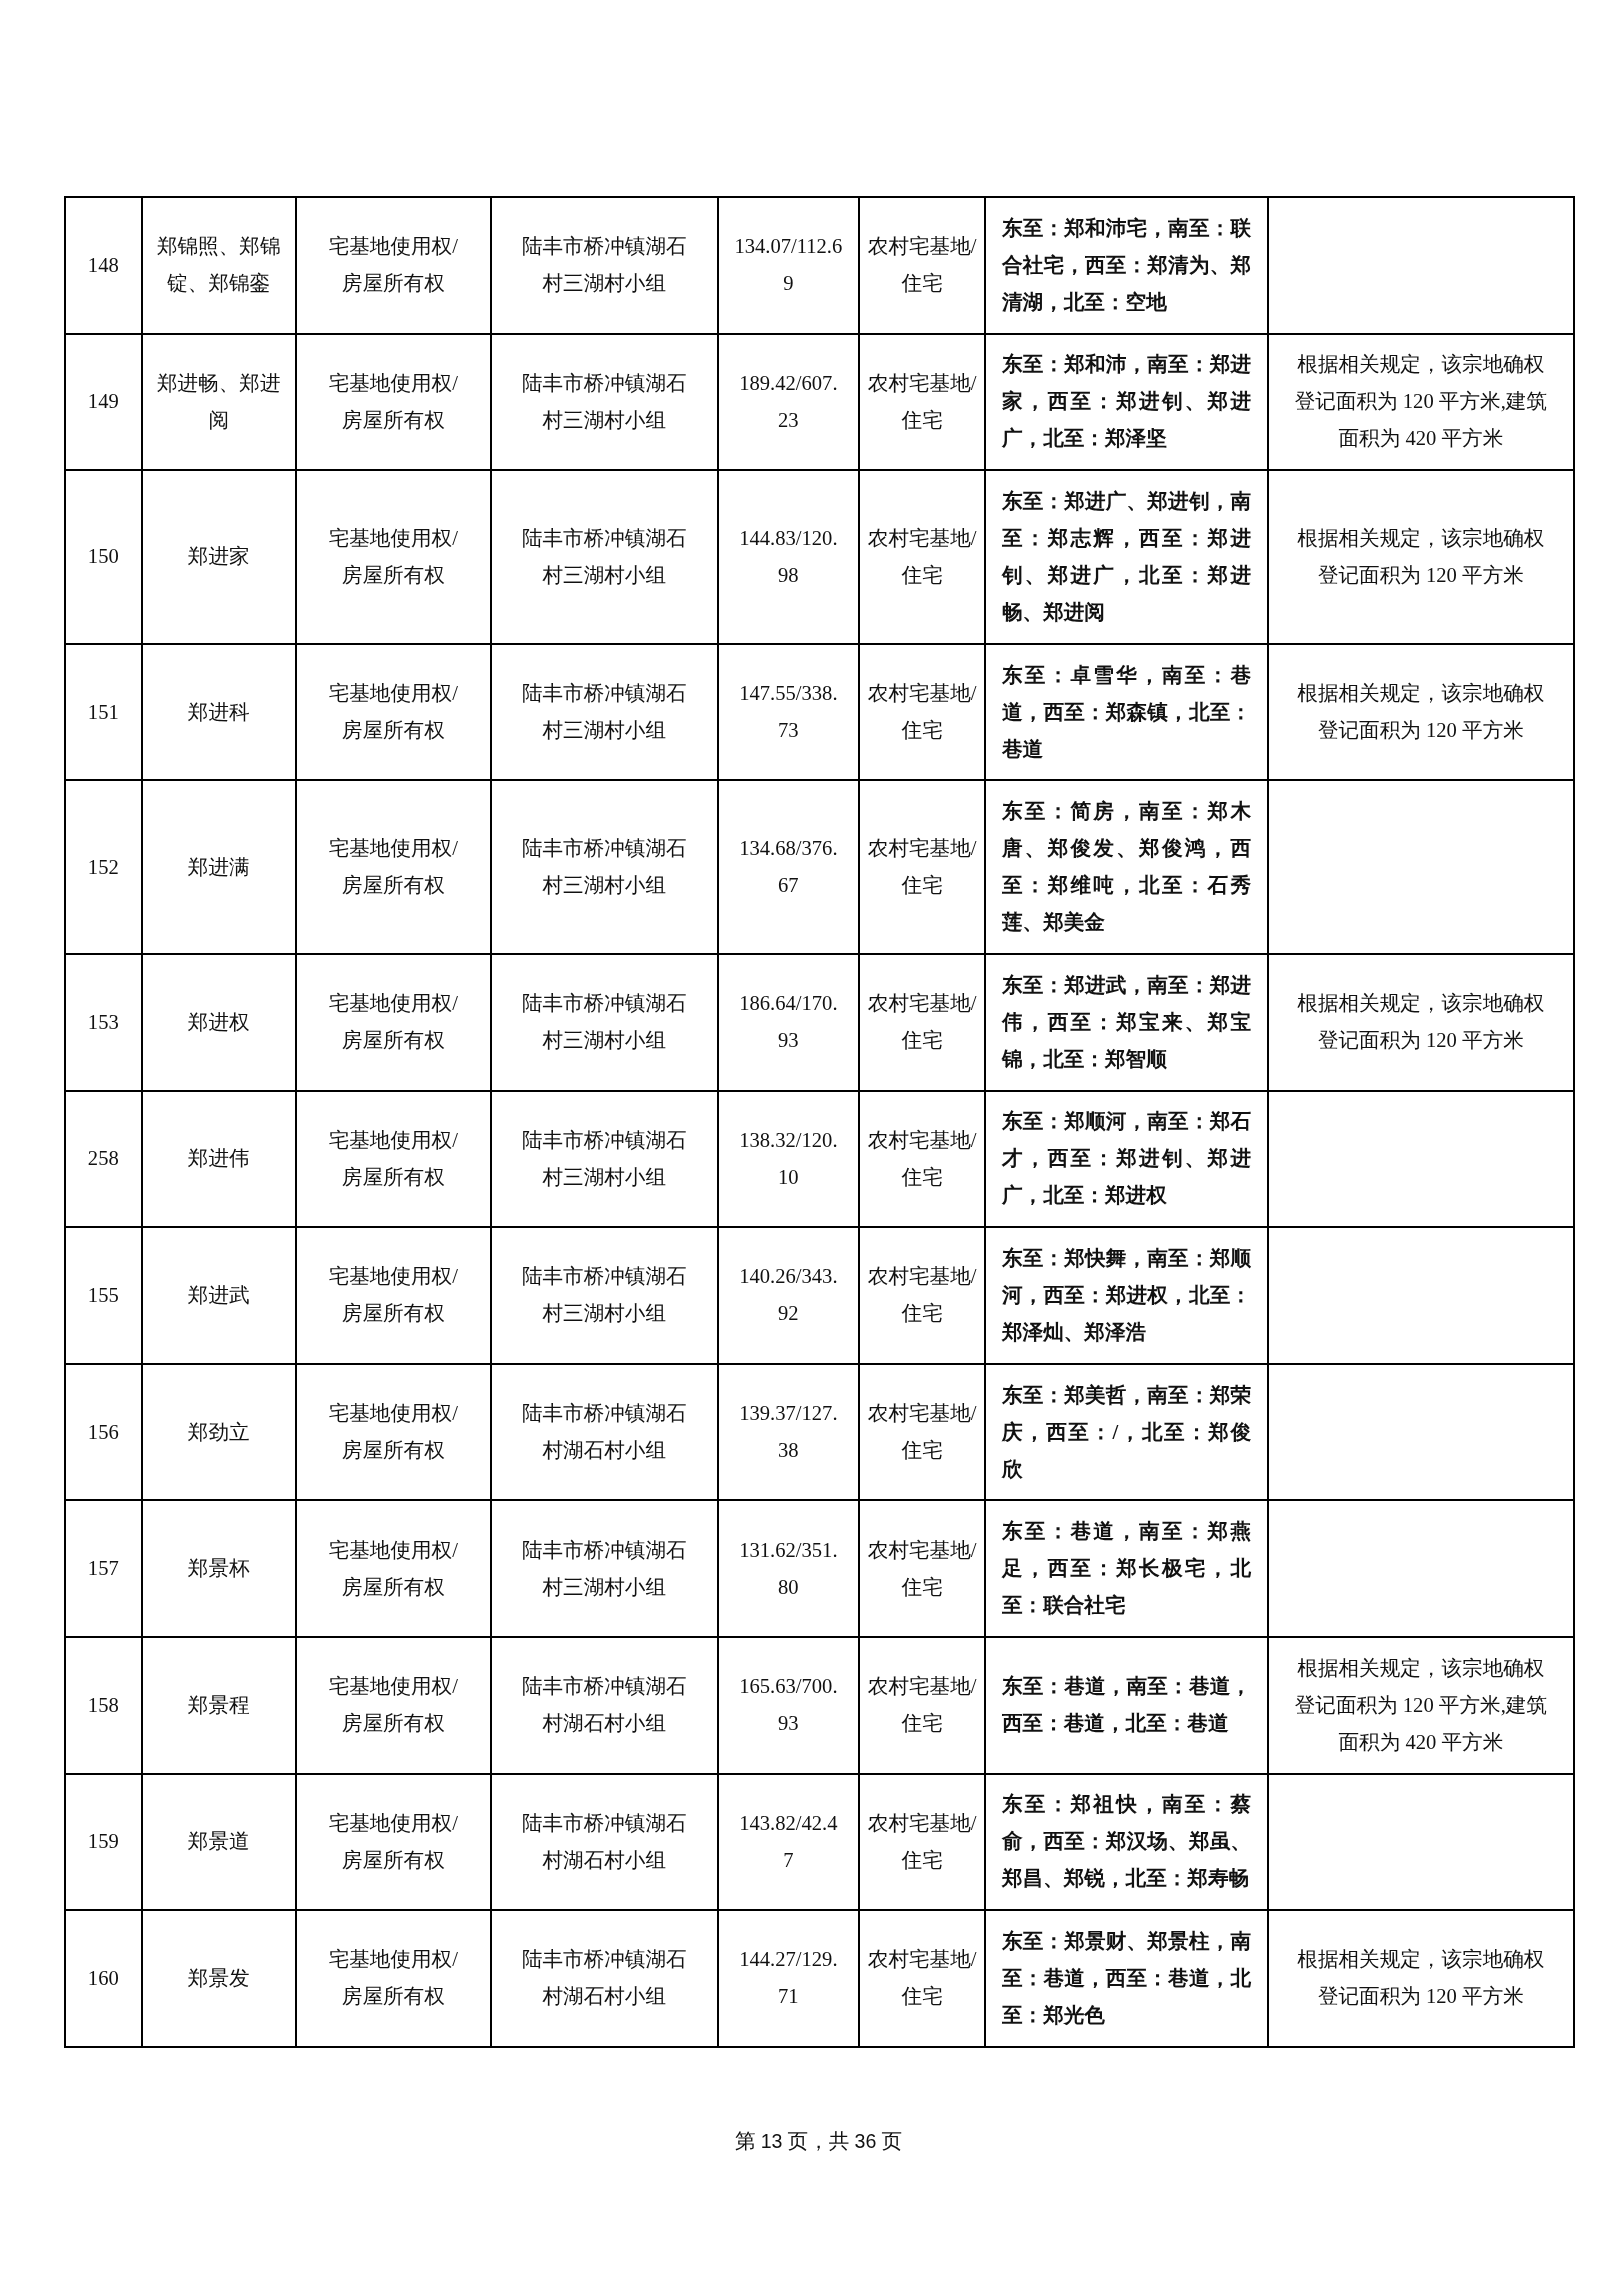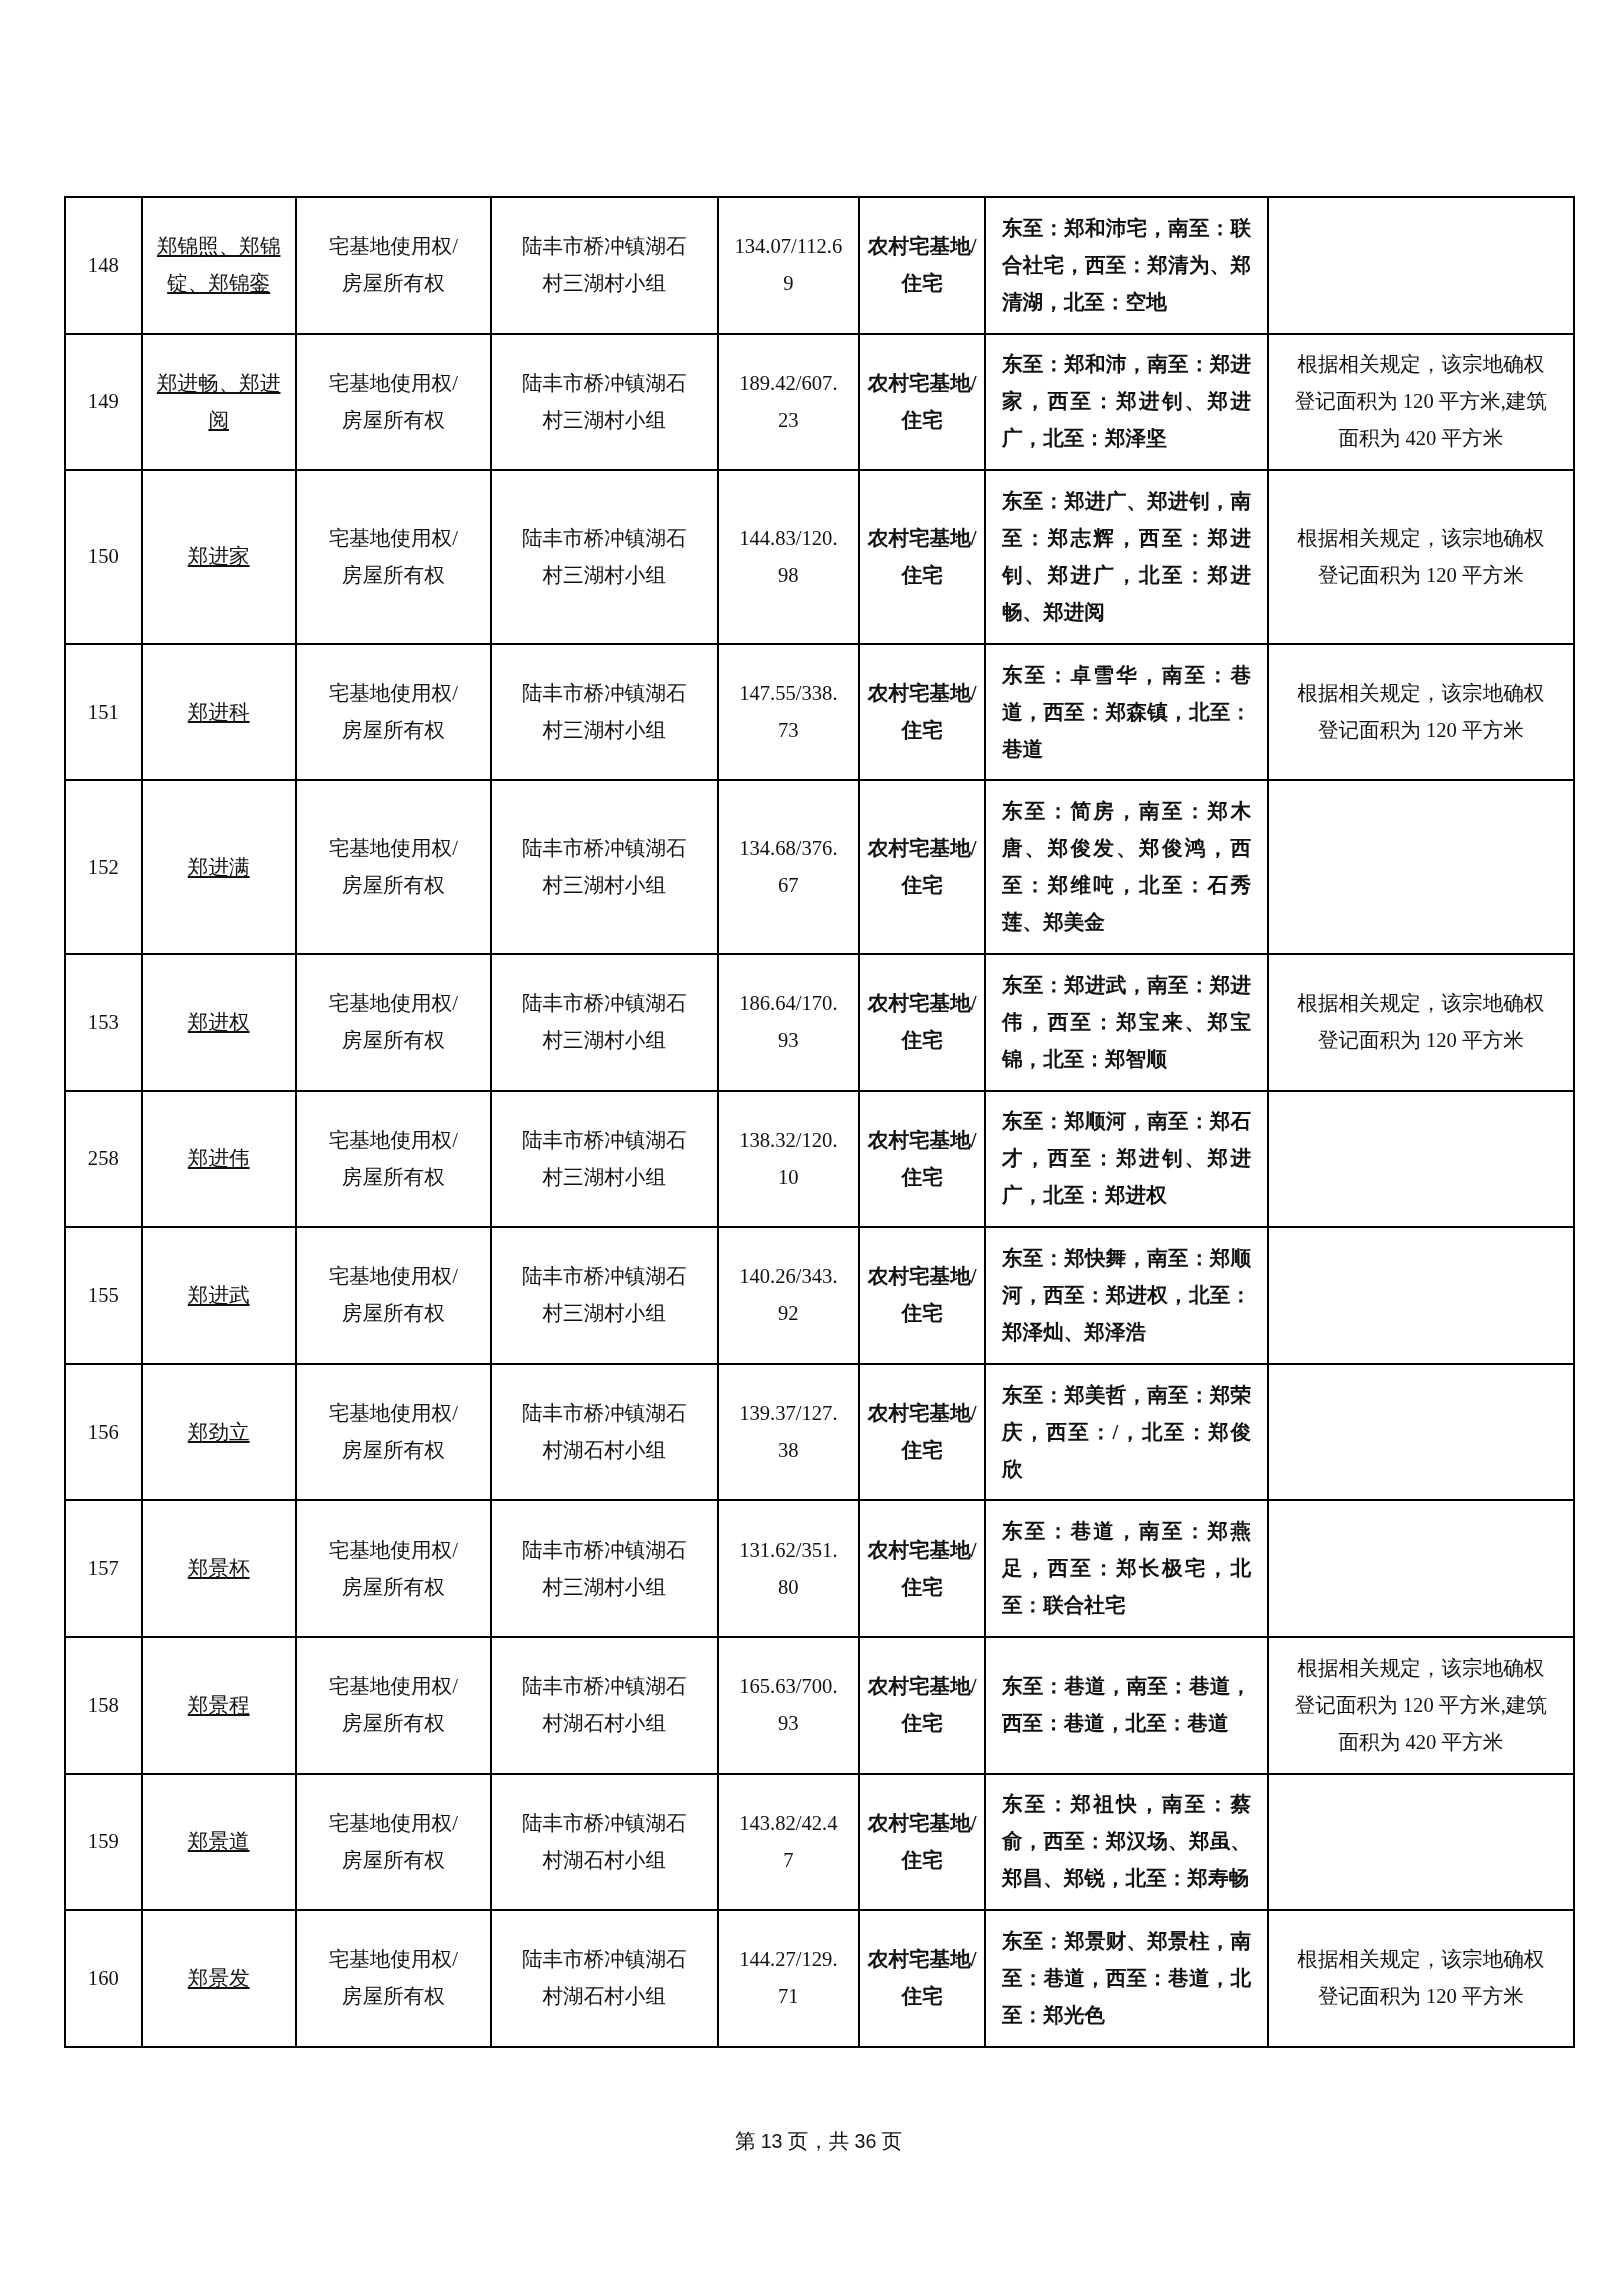--- a/index.html
+++ b/index.html
@@ -29,25 +29,25 @@
     align-items:center;
     justify-content:center;
     font-size:20.6px;
     line-height:37px;
     padding:11.8px 7.8px;
     text-align:center;
     word-break:break-word;
   }
   .cell + .cell{border-left:2px solid #000;}
   .c-no{width:75px;}
-  .c-owner{width:155px;padding:11.8px 7.8px;text-decoration:underline;}
+  .c-owner{width:155px;padding:11.8px 7.8px;}
   .c-rights{width:196px;padding:11.8px 24.5px;}
   .c-loc{width:228px;padding:11.8px 25.5px;}
   .c-area{width:142px;padding:11.8px 15.7px;word-break:break-all;}
-  .c-type{width:127px;padding:11.8px 7.8px;font-weight:bold;}
+  .c-type{width:127px;padding:11.8px 7.8px;}
   .c-bound{width:284px;padding:11.8px 15.7px;justify-content:flex-start;}
   .c-bound .txt{
     width:100%;
     text-align:justify;
     text-align-last:left;
     font-weight:bold;
   }
   .c-remark{width:308px;padding:11.8px 21.6px;}
   .page-footer{
     position:absolute;

